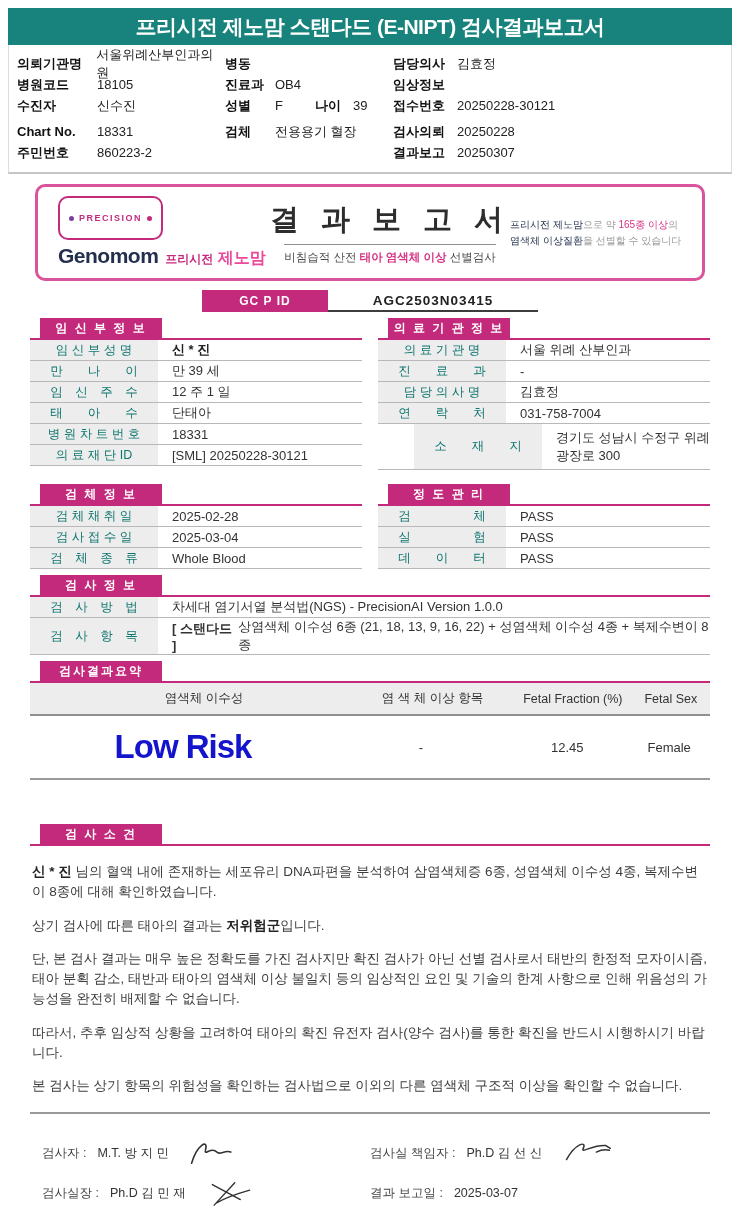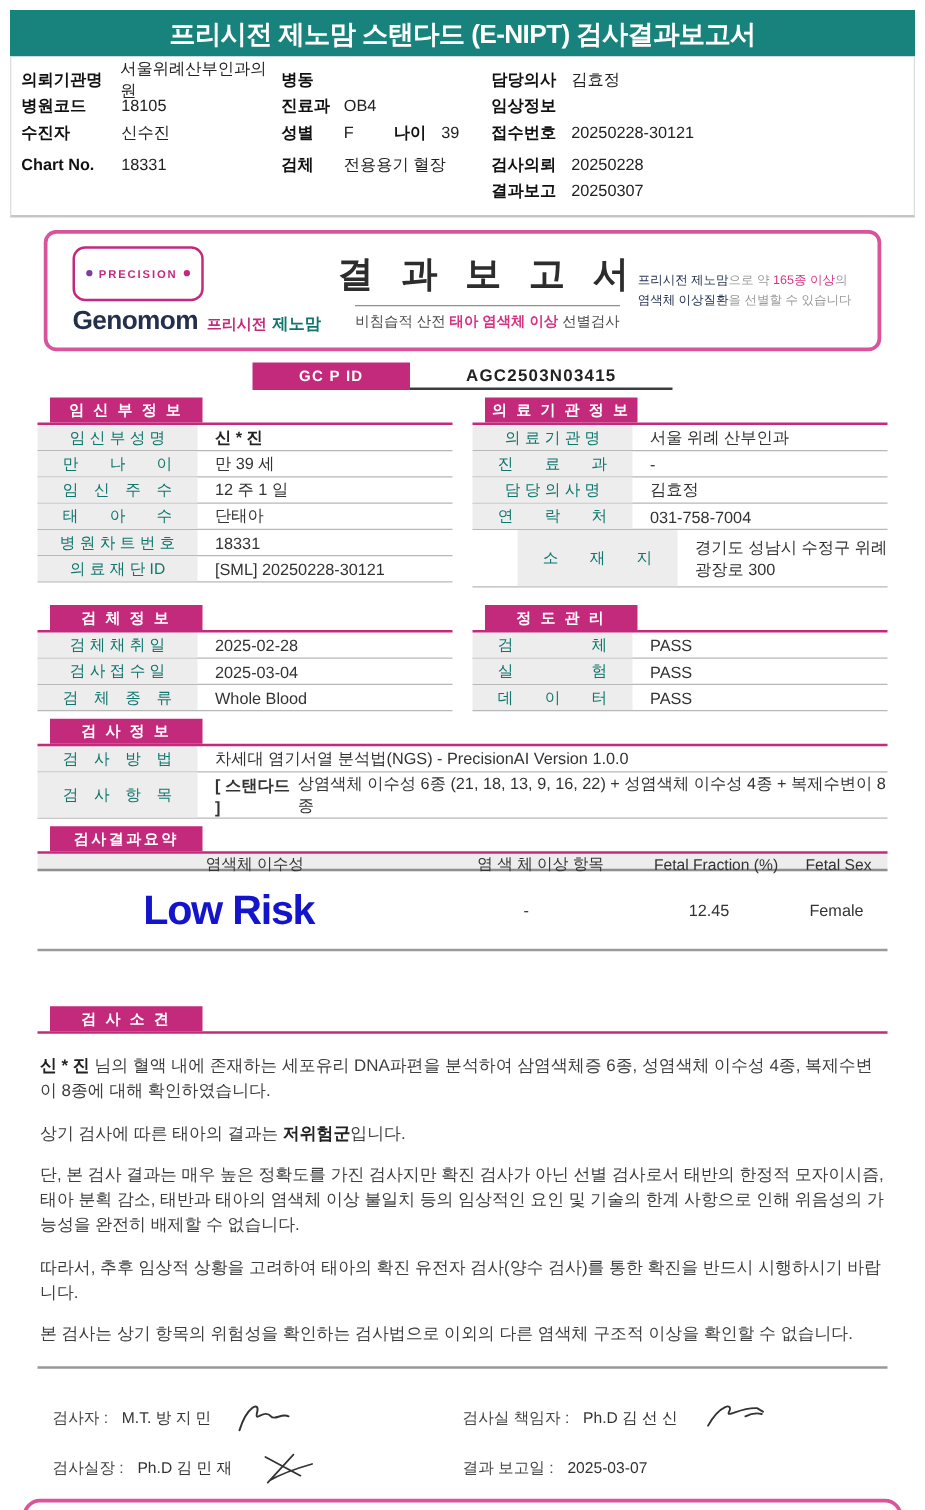--- a/index.html
+++ b/index.html
@@ -46,21 +46,21 @@
     display: inline-flex; align-items: center; gap: 5px;
     border: 2px solid #c42a7c; color: #c42a7c; border-radius: 10px;
     padding: 15px 9px; font-size: 9px; font-weight: bold; letter-spacing: 1.5px;
   }
   .badge .dot { width: 5px; height: 5px; border-radius: 50%; display: inline-block; }
   .dot-l { background: #7b3fa0; }
   .dot-r { background: #c42a7c; }
   .brand-line { margin-top: 4px; white-space: nowrap; }
   .brand { font-size: 21px; font-weight: 800; color: #23304d; letter-spacing: -0.5px; }
   .brand-kr-accent { font-size: 12px; font-weight: bold; color: #c42a7c; margin-left: 7px; }
-  .brand-kr { font-size: 13px; font-weight: bold; color: #0f766e; }
+  .brand-kr { font-size: 16px; font-weight: bold; color: #ec4899; }
   .rb-center { flex: 1; text-align: center; }
   .rb-title { font-size: 29px; font-weight: 800; color: #2d2d2d; letter-spacing: 7px; white-space: nowrap; }
   .rb-rule { width: 212px; height: 1px; background: #8f8f8f; margin: 4px auto 5px; }
   .rb-sub { font-size: 11.5px; color: #4a4a4a; white-space: nowrap; }
   .rb-sub .accent { color: #d63384; font-weight: bold; }
   .rb-note { width: 172px; font-size: 10px; color: #999; line-height: 1.55; }
   .rb-note .b { color: #23304d; font-weight: normal; }
   .rb-note .accent { color: #d63384; }
   
   .gcpid-wrap { display: flex; justify-content: center; margin: 9px 30px 0; }
@@ -92,21 +92,21 @@
     display: flex; align-items: center; justify-content: center; text-align: center;
     white-space: pre;
   }
   .info-row .val { padding-left: 14px; font-size: 13px; color: #333; display: flex; align-items: center; }
   .val.bold { font-weight: bold; color: #222; }
   .info-row.tall { min-height: 46px; padding-left: 36px; }
   .sp8 { margin-top: 8px; }
   
   .sum-head {
     display: grid; grid-template-columns: 45% 25% 18% 12%;
-    background: #ededed; height: 14px; align-items: center;
+    background: #ededed; height: 33px; align-items: center;
     font-size: 12.5px; color: #333; text-align: center;
     border-bottom: 2px solid #8f8f8f;
     padding-left: 27px;
   }
   .sum-body {
     display: grid; grid-template-columns: 45% 25% 18% 12%;
     height: 64px; align-items: center; text-align: center;
     border-bottom: 2px solid #9a9a9a; font-size: 13px; color: #333;
   }
   .low-risk { font-size: 33px; font-weight: 800; color: #1414cc; letter-spacing: -1px; }
@@ -146,20 +146,24 @@
         <span class="ph-label">병원코드</span>
         <span class="ph-value">18105</span>
       </div>
     <div class="ph-row">
         <span class="ph-label">수진자</span>
         <span class="ph-value">신수진</span>
       </div>
     <div class="ph-row gap">
         <span class="ph-label">Chart No.</span>
         <span class="ph-value">18331</span>
+      </div>
+    <div class="ph-row">
+        <span class="ph-label">주민번호</span>
+        <span class="ph-value">860223-2</span>
       </div>
   </div>
   <div class="ph-col2">
     <div class="ph-row">
         <span class="ph-label">병동</span>
         <span class="ph-value"></span>
       </div>
     <div class="ph-row">
         <span class="ph-label">진료과</span>
         <span class="ph-value">OB4</span>

